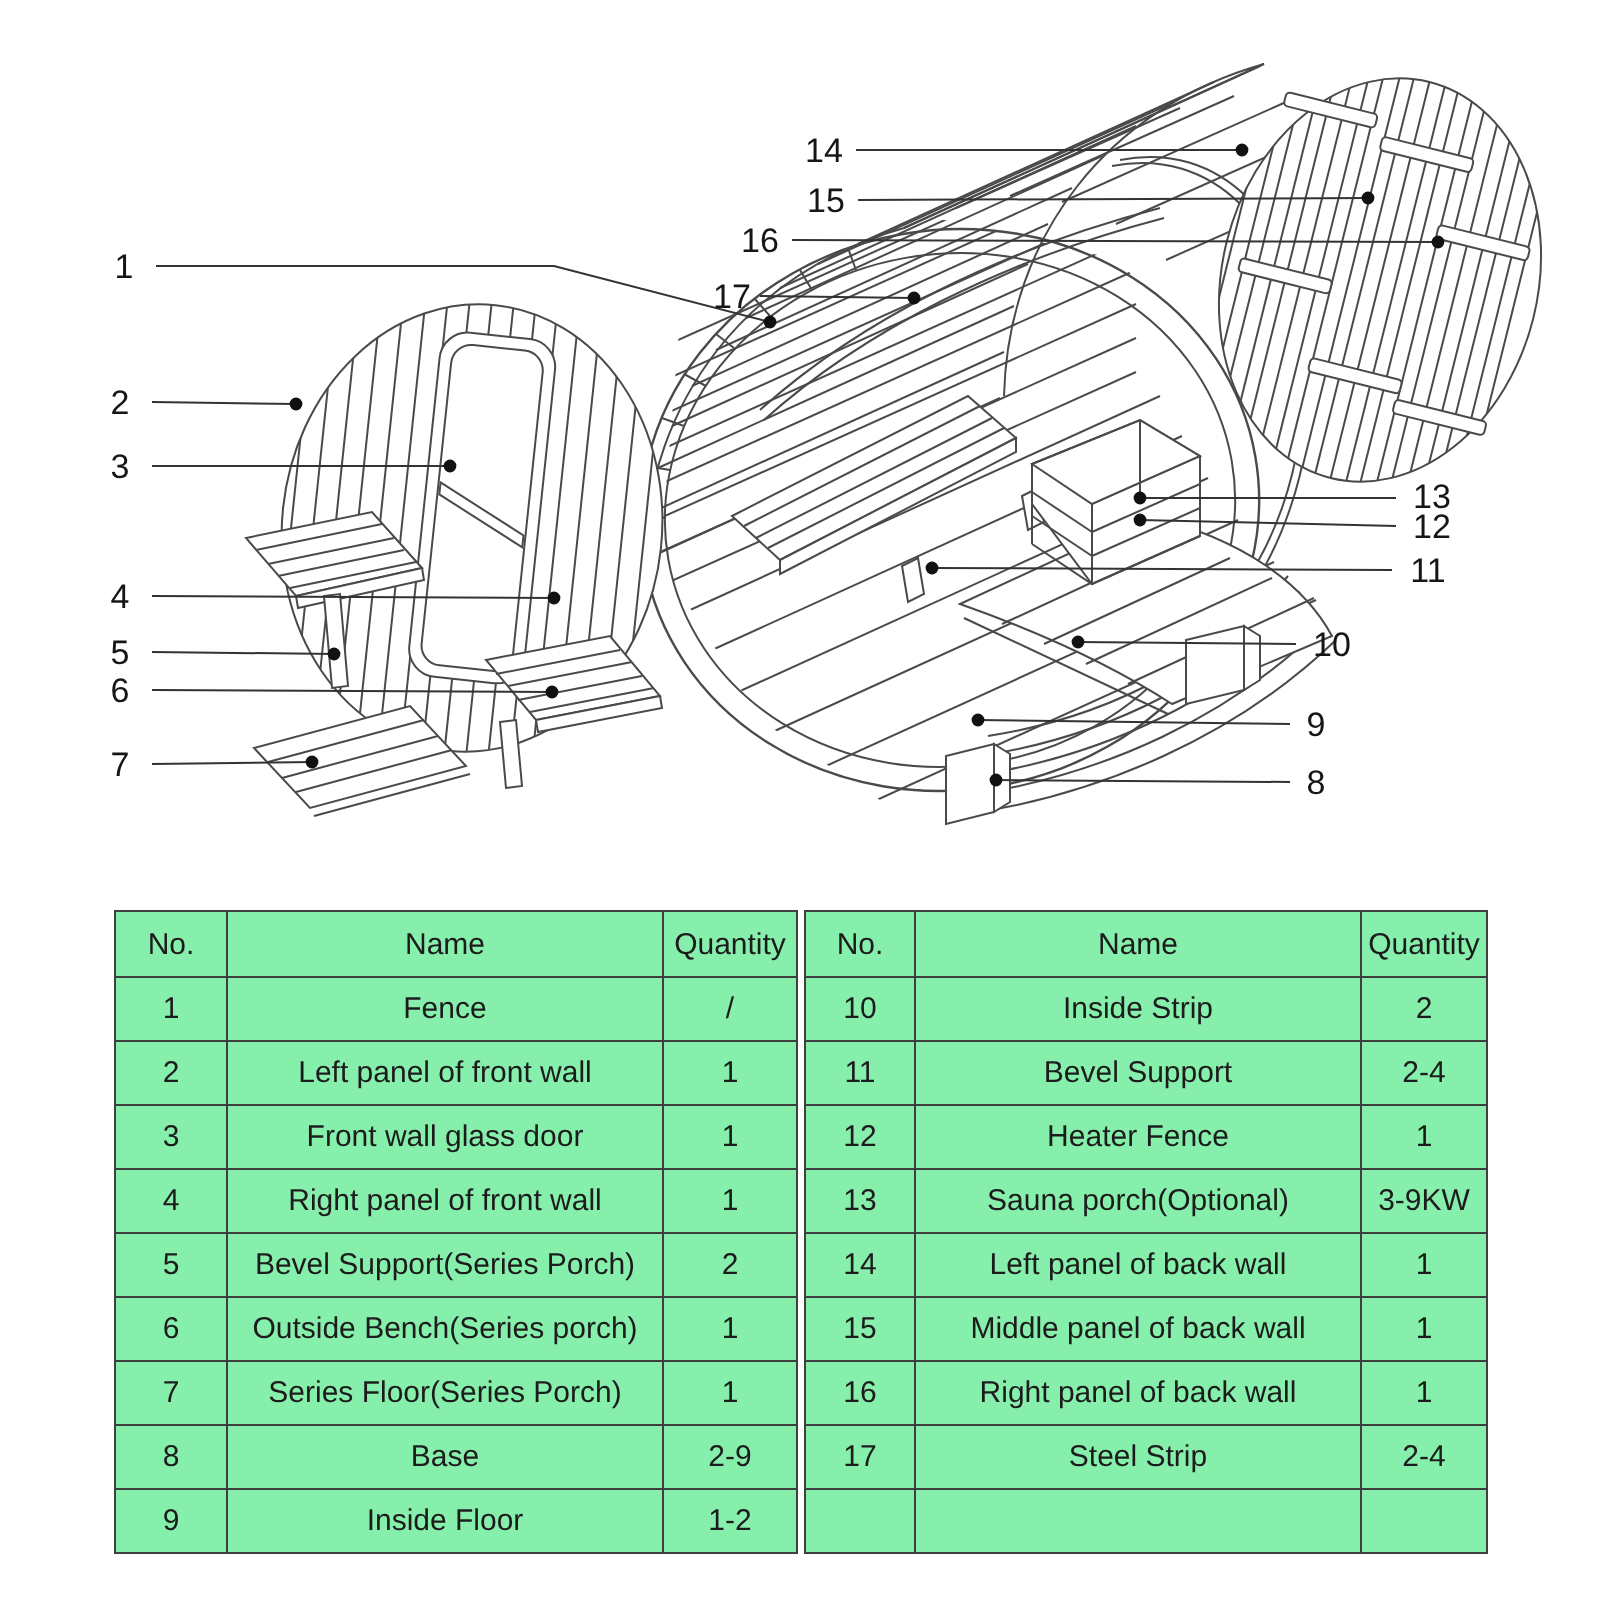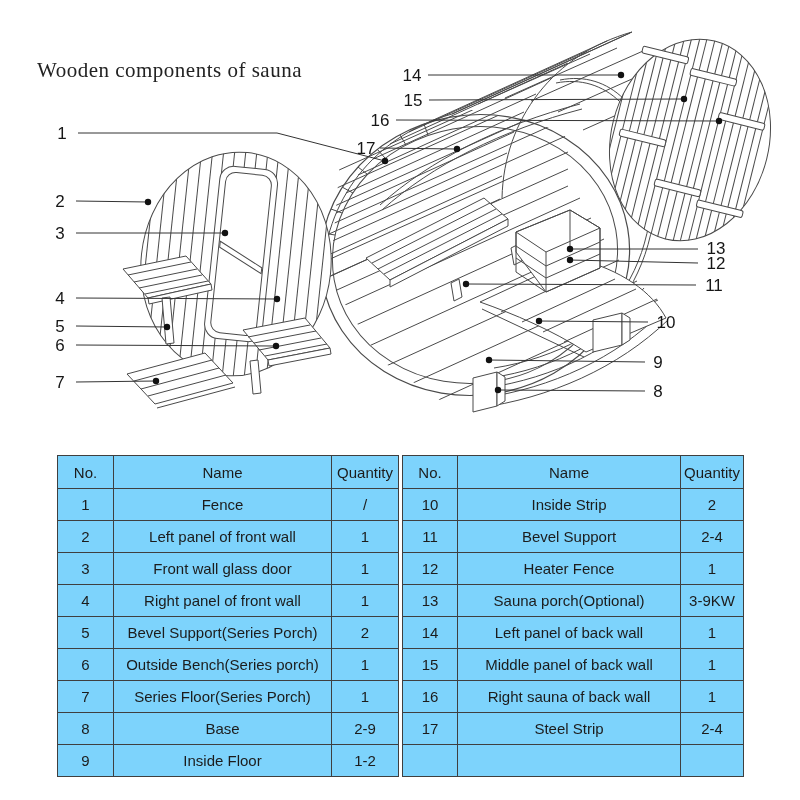--- a/index.html
+++ b/index.html
@@ -8,30 +8,29 @@
   .title{position:absolute;left:37px;top:58px;font-family:"Liberation Serif",serif;
          font-size:21px;letter-spacing:.5px;color:#222;}
   svg{position:absolute;left:0;top:0;}
   .ln{stroke:#4a4a4a;stroke-width:1;fill:none;}
   .ln2{stroke:#4a4a4a;stroke-width:1.2;fill:none;}
   .wt{stroke:#4a4a4a;stroke-width:1;fill:#fff;}
   .co polyline{stroke:#333;stroke-width:1;fill:none;}
   .co circle{fill:#111;stroke:none;}
   .co text{font-family:"Liberation Sans",sans-serif;font-size:17px;fill:#161616;text-anchor:middle;}
   .tables{position:absolute;left:57px;top:455px;display:flex;gap:3px;}
-  table{border-collapse:collapse;table-layout:fixed;background:#7dd3fc;border:1.5px solid #3a3a3a;}
+  table{border-collapse:collapse;table-layout:fixed;background:#86efac;border:1.5px solid #3a3a3a;}
   td{border:1px solid #3f3f3f;text-align:center;vertical-align:middle;
      font-size:15px;color:#1c1c1c;padding:0 2px;overflow:hidden;white-space:nowrap;}
   tr{height:32px;} tr.hd{height:33px;}
 </style>
 </head>
 <body>
 
 <div class="stage">
-  <div class="title">Wooden components of sauna</div>
 
   <svg width="800" height="450" viewBox="0 0 800 450">
     <defs>
       <clipPath id="fwClip">
           <ellipse cx="236" cy="264" rx="95" ry="112"></ellipse>
         </clipPath>
       <clipPath id="bwClip">
           <ellipse cx="690" cy="140" rx="79" ry="102"></ellipse>
         </clipPath>
       <clipPath id="inClip">
@@ -435,21 +434,21 @@
             <td>Left panel of back wall</td>
             <td>1</td>
           </tr>
       <tr>
             <td>15</td>
             <td>Middle panel of back wall</td>
             <td>1</td>
           </tr>
       <tr>
             <td>16</td>
-            <td>Right sauna of back wall</td>
+            <td>Right panel of back wall</td>
             <td>1</td>
           </tr>
       <tr>
             <td>17</td>
             <td>Steel Strip</td>
             <td>2-4</td>
           </tr>
       <tr>
             <td></td>
             <td></td>

